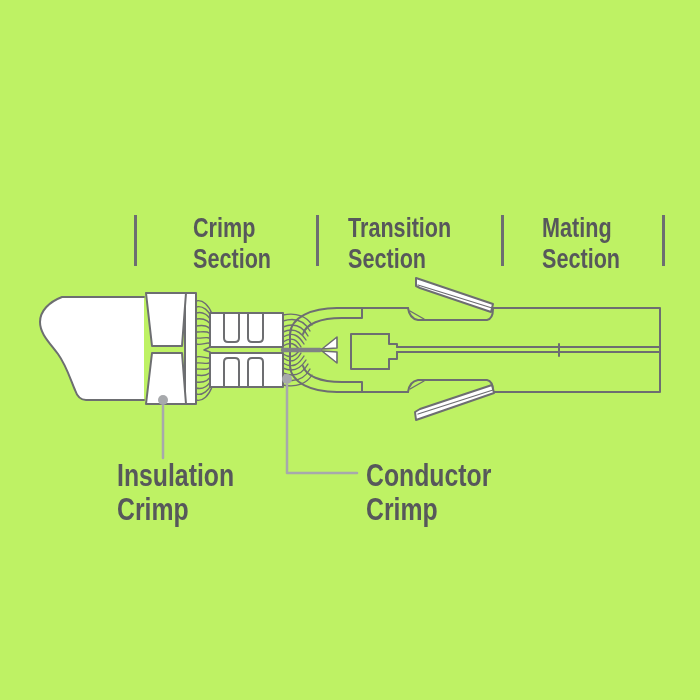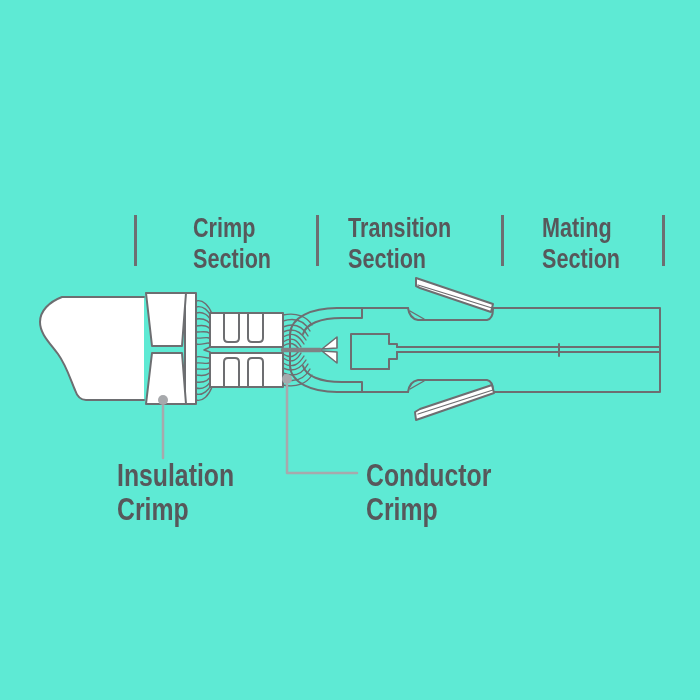--- a/index.html
+++ b/index.html
@@ -1,16 +1,16 @@
 <!DOCTYPE html>
 <html><head>
 <meta charset="utf-8">
 <style>
   html,body{margin:0;padding:0;background:#fff;}
-  #stage{position:relative;width:700px;height:700px;background:#5eead4;overflow:hidden;
+  #stage{position:relative;width:700px;height:700px;background:#bef264;overflow:hidden;
          font-family:"Liberation Sans",sans-serif;}
   #diagram-svg{position:absolute;left:0;top:0;}
   .divider{position:absolute;top:215px;width:3px;height:51px;background:#6d6e71;}
   .sec{position:absolute;top:213px;color:#57585b;font-weight:700;font-size:27px;line-height:31px;
        transform:scaleX(.8);transform-origin:0 0;white-space:nowrap;}
   .callout{position:absolute;top:459px;color:#57585b;font-weight:700;font-size:31px;line-height:34px;
        transform:scaleX(.8);transform-origin:0 0;white-space:nowrap;}
 </style>
 </head>
 <body>

